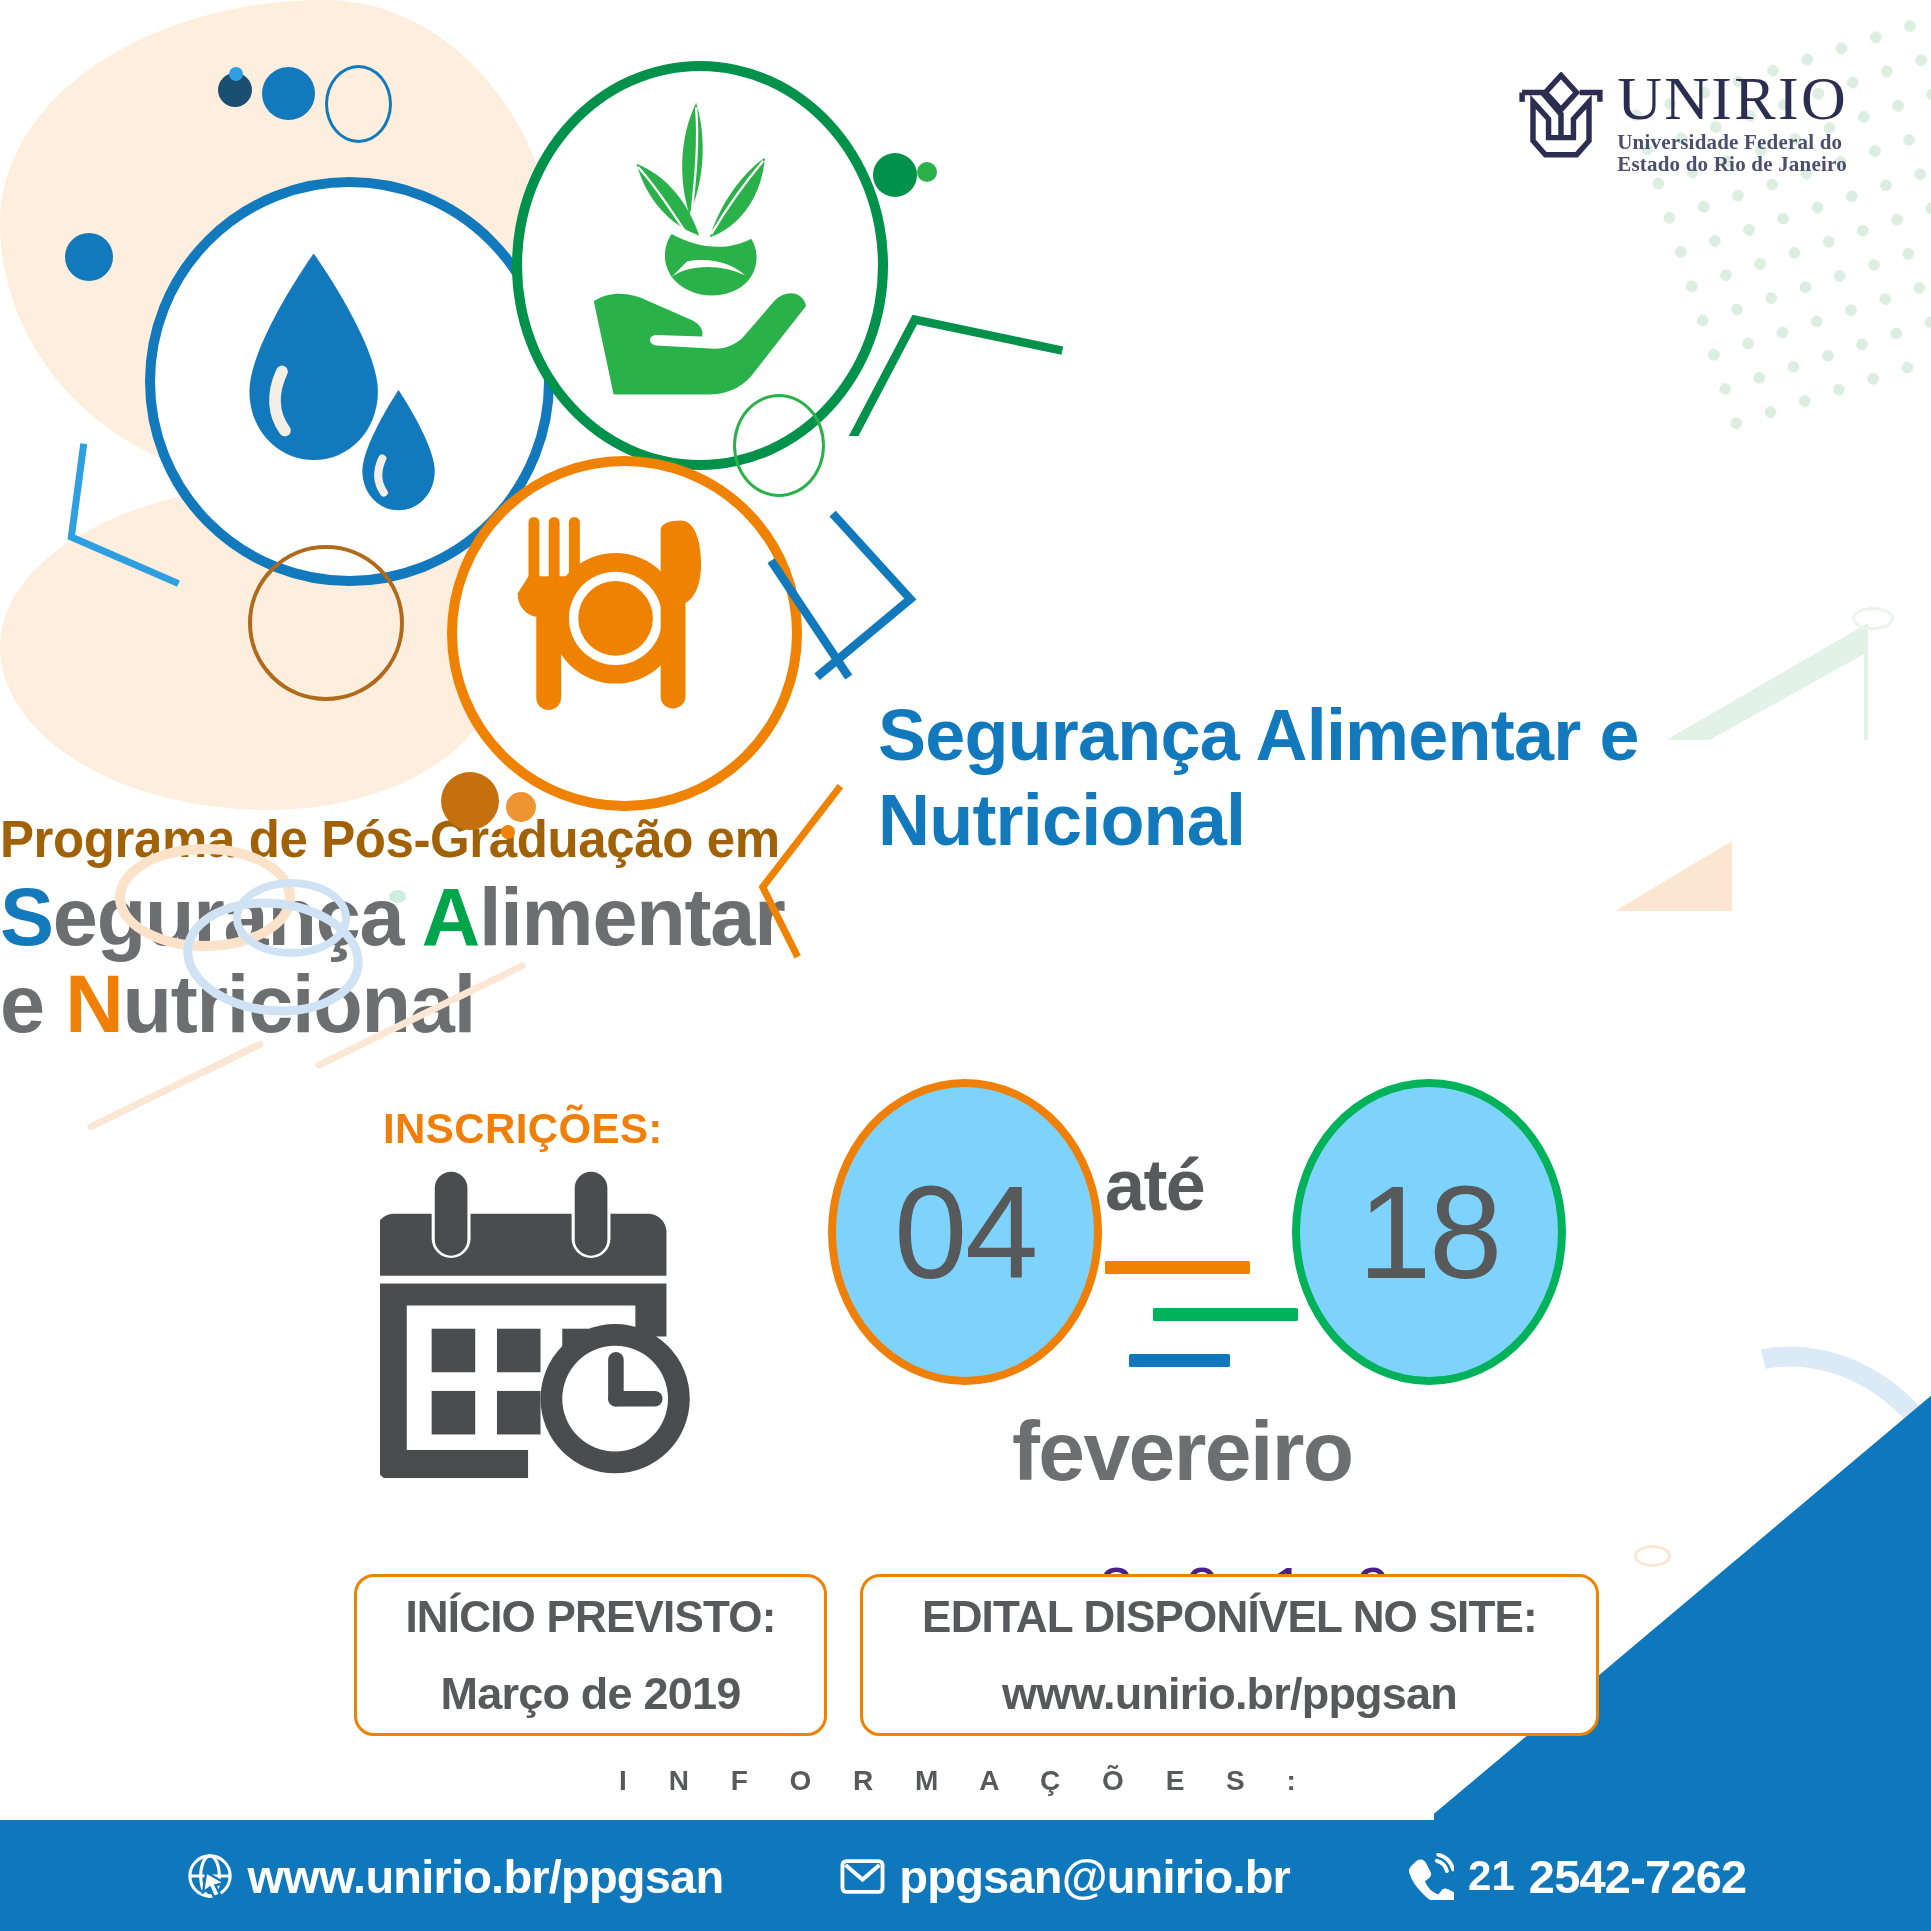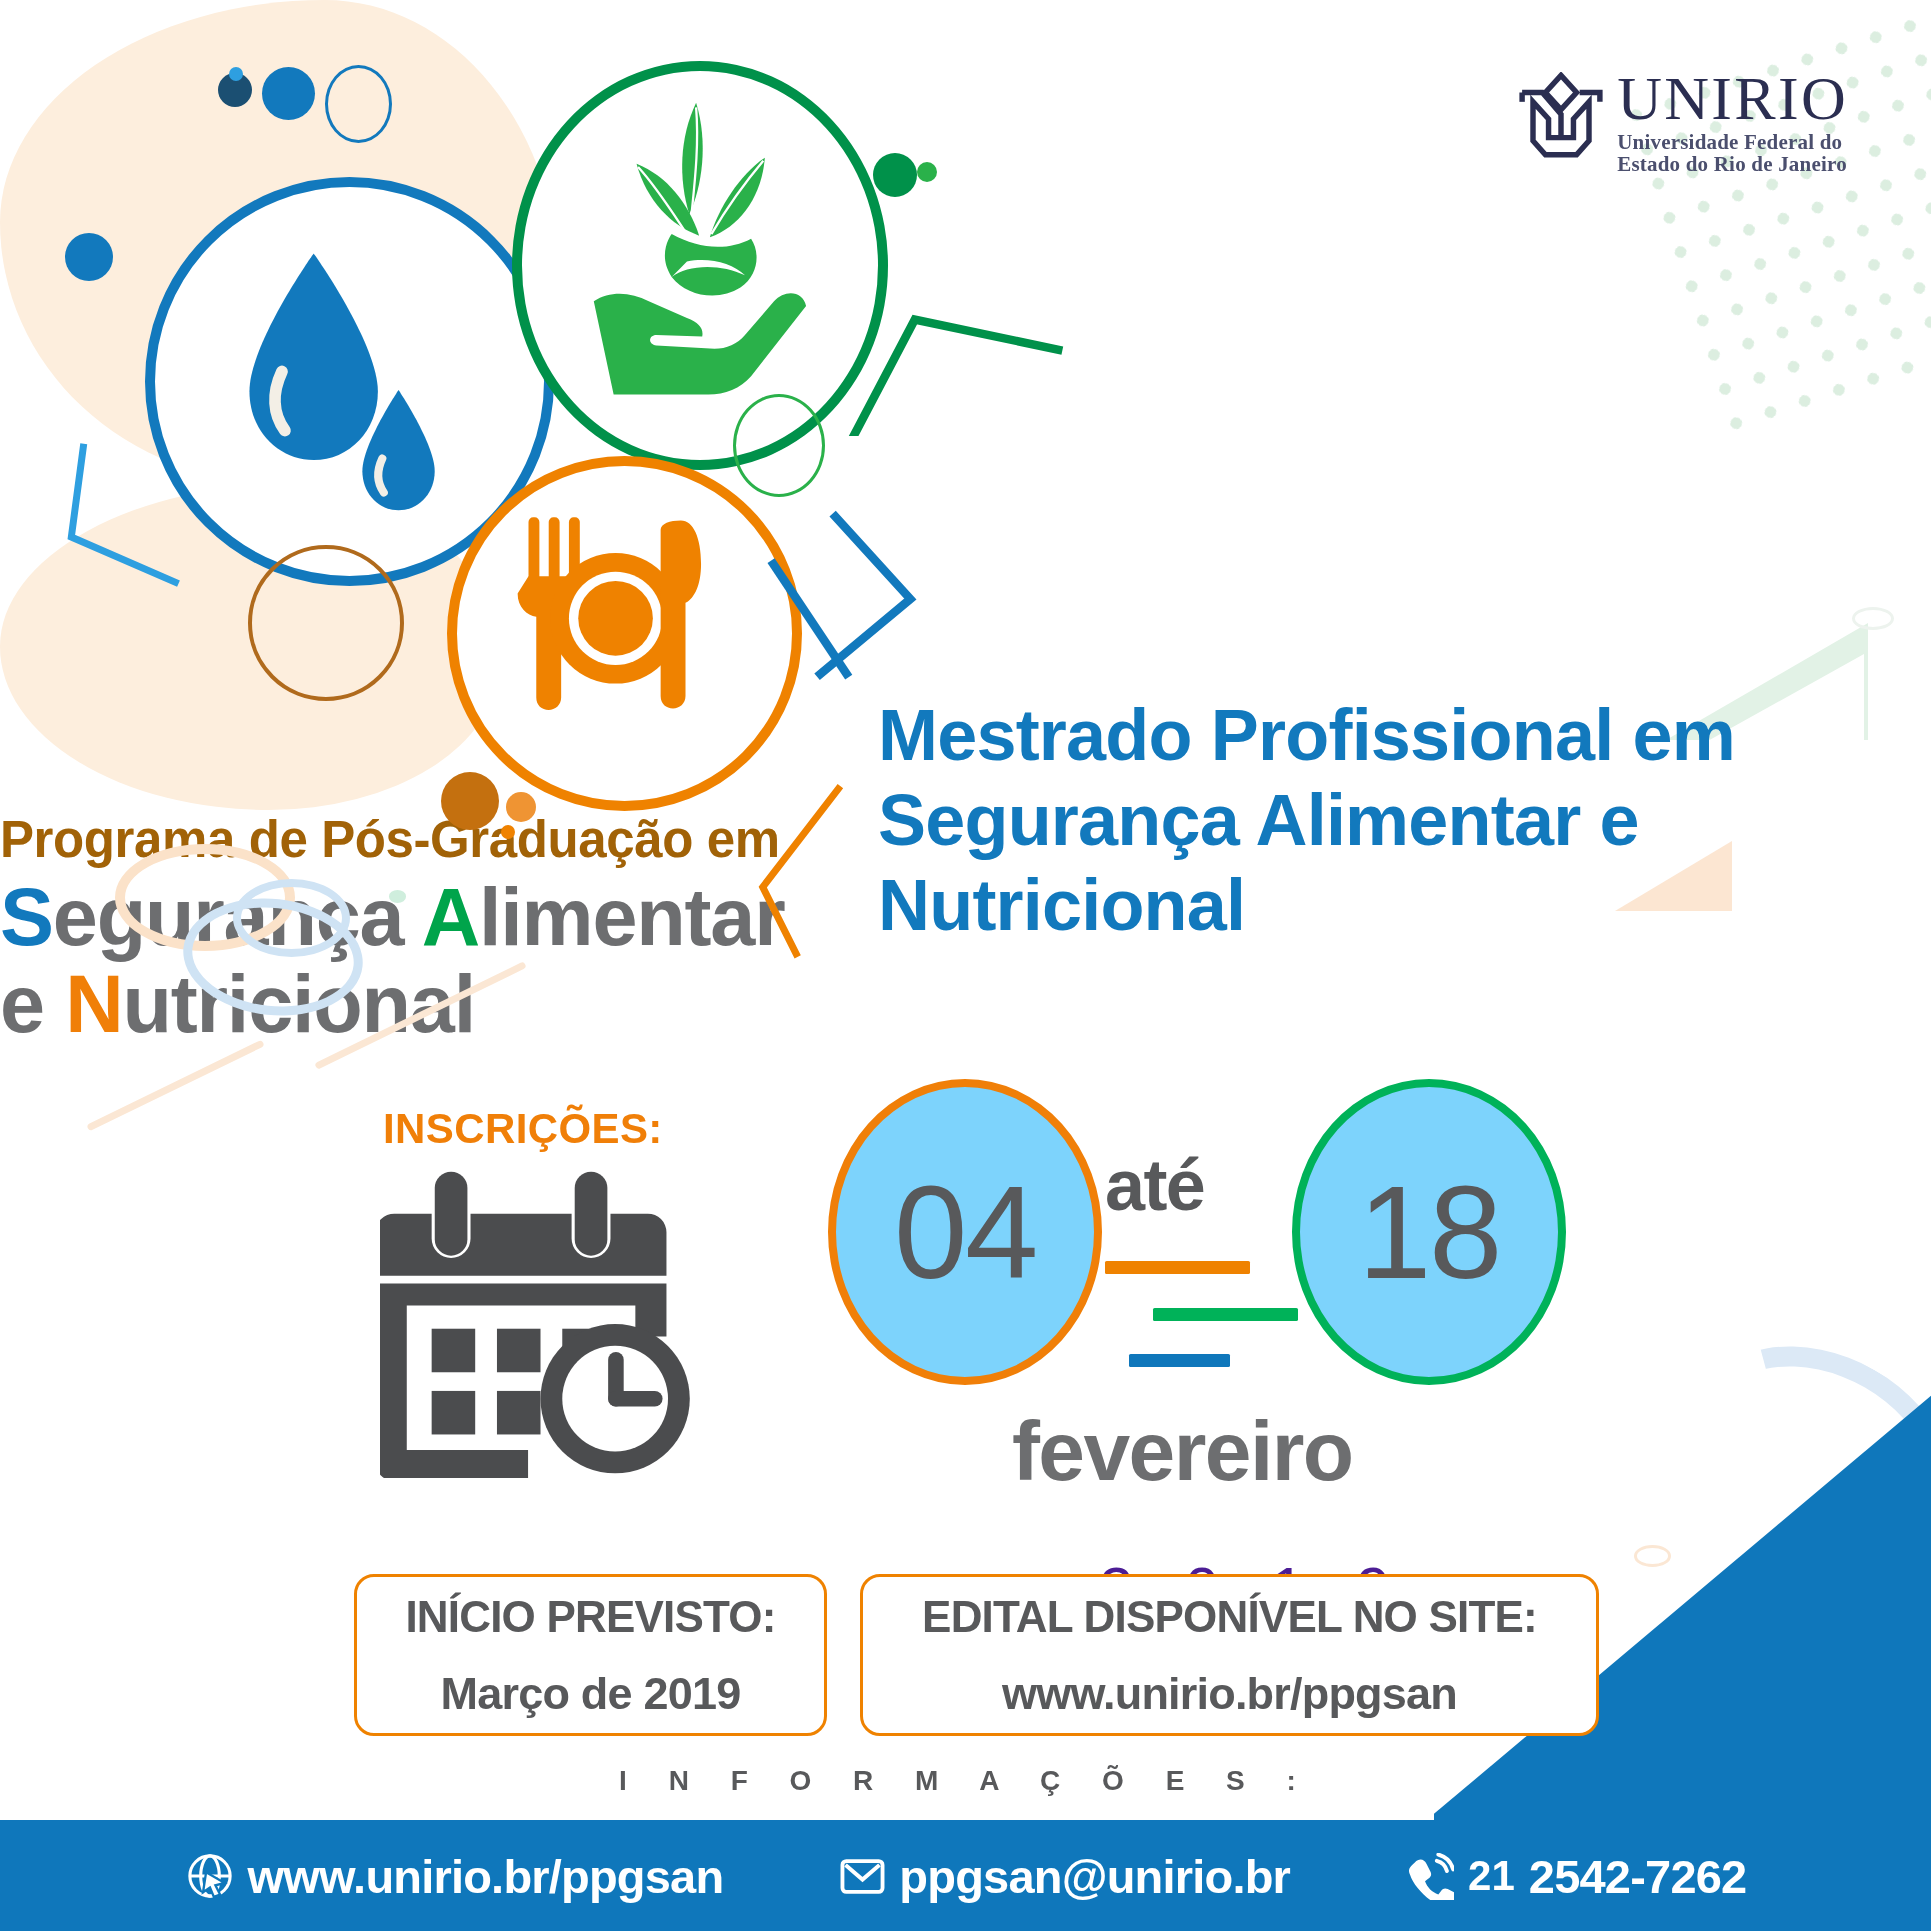--- a/index.html
+++ b/index.html
@@ -267,21 +267,20 @@
 
   <div id="title-block">
     <p id="pre-title">Programa de Pós-Graduação em</p>
     <h1 id="main-title">
       <span class="s">S</span><span>egurança </span><span class="a">A</span><span>limentar</span><br>
       <span>e </span><span class="n">N</span><span>utricional</span>
     </h1>
   </div>
 
   <div id="sub-title">
-    <div>Mestrado Profissional em</div>
     <div>Segurança Alimentar e</div>
     <div>Nutricional</div>
   </div>
 
   <div id="inscricoes-label">INSCRIÇÕES:</div>
 
   <svg id="cal-icon" viewBox="0 0 430 400">
     <g fill="#4b4c4e">
       <rect x="70" y="6" width="42" height="108" rx="21"></rect>
       <rect x="250" y="6" width="42" height="108" rx="21"></rect>

